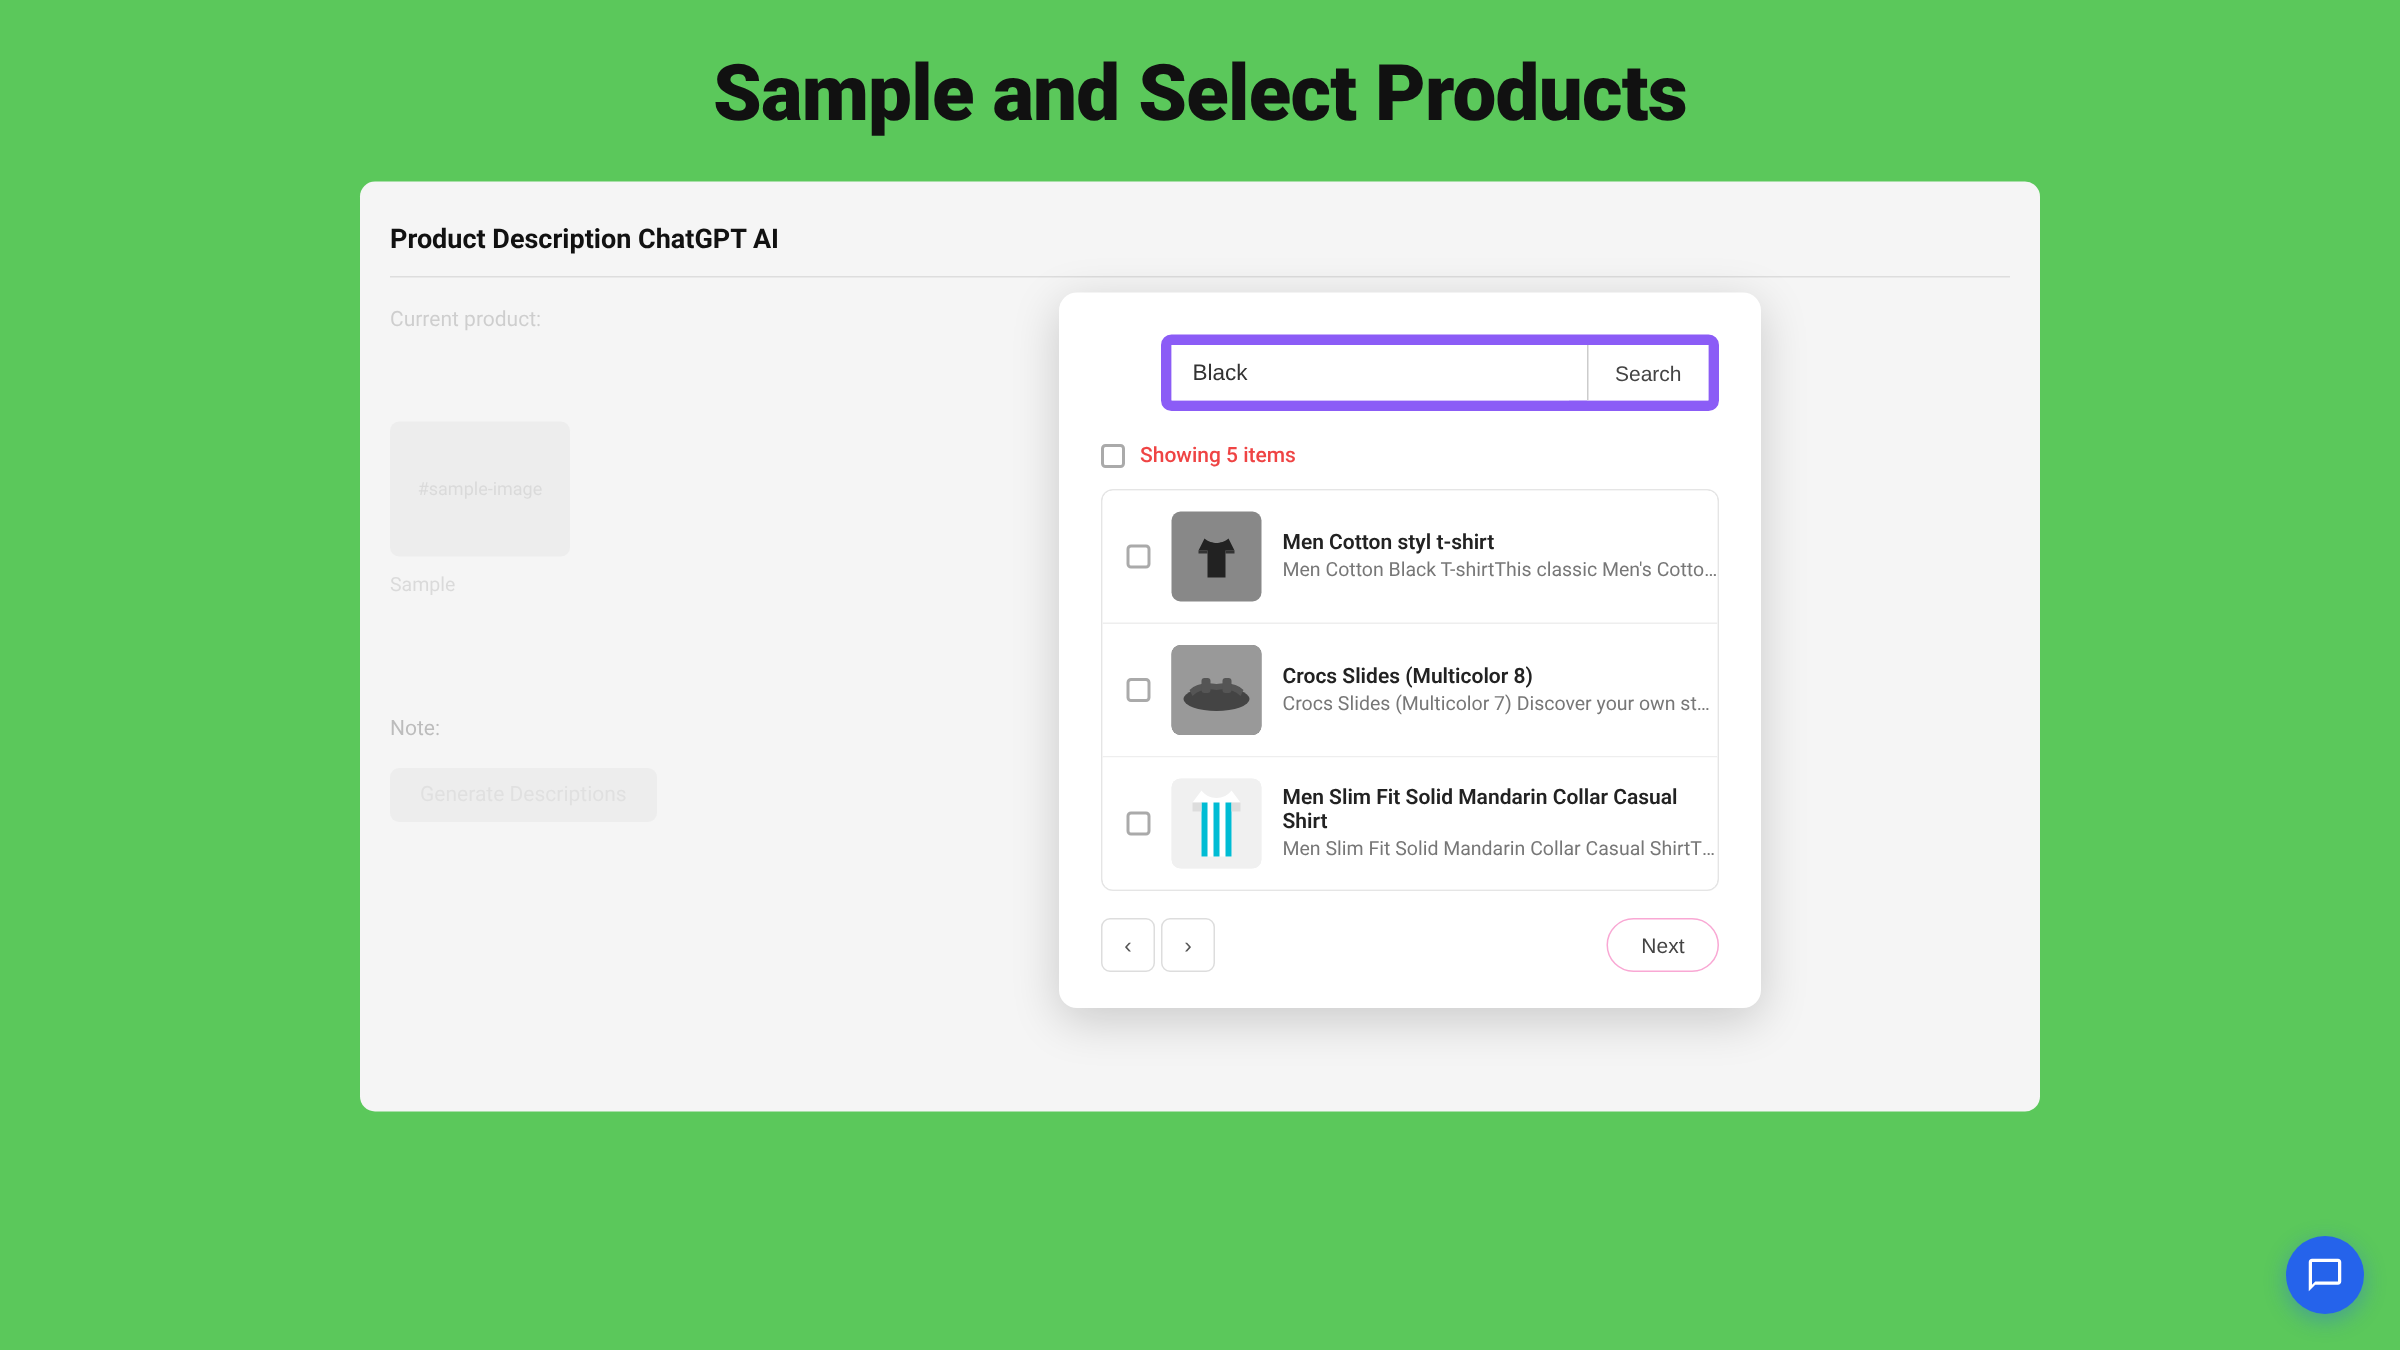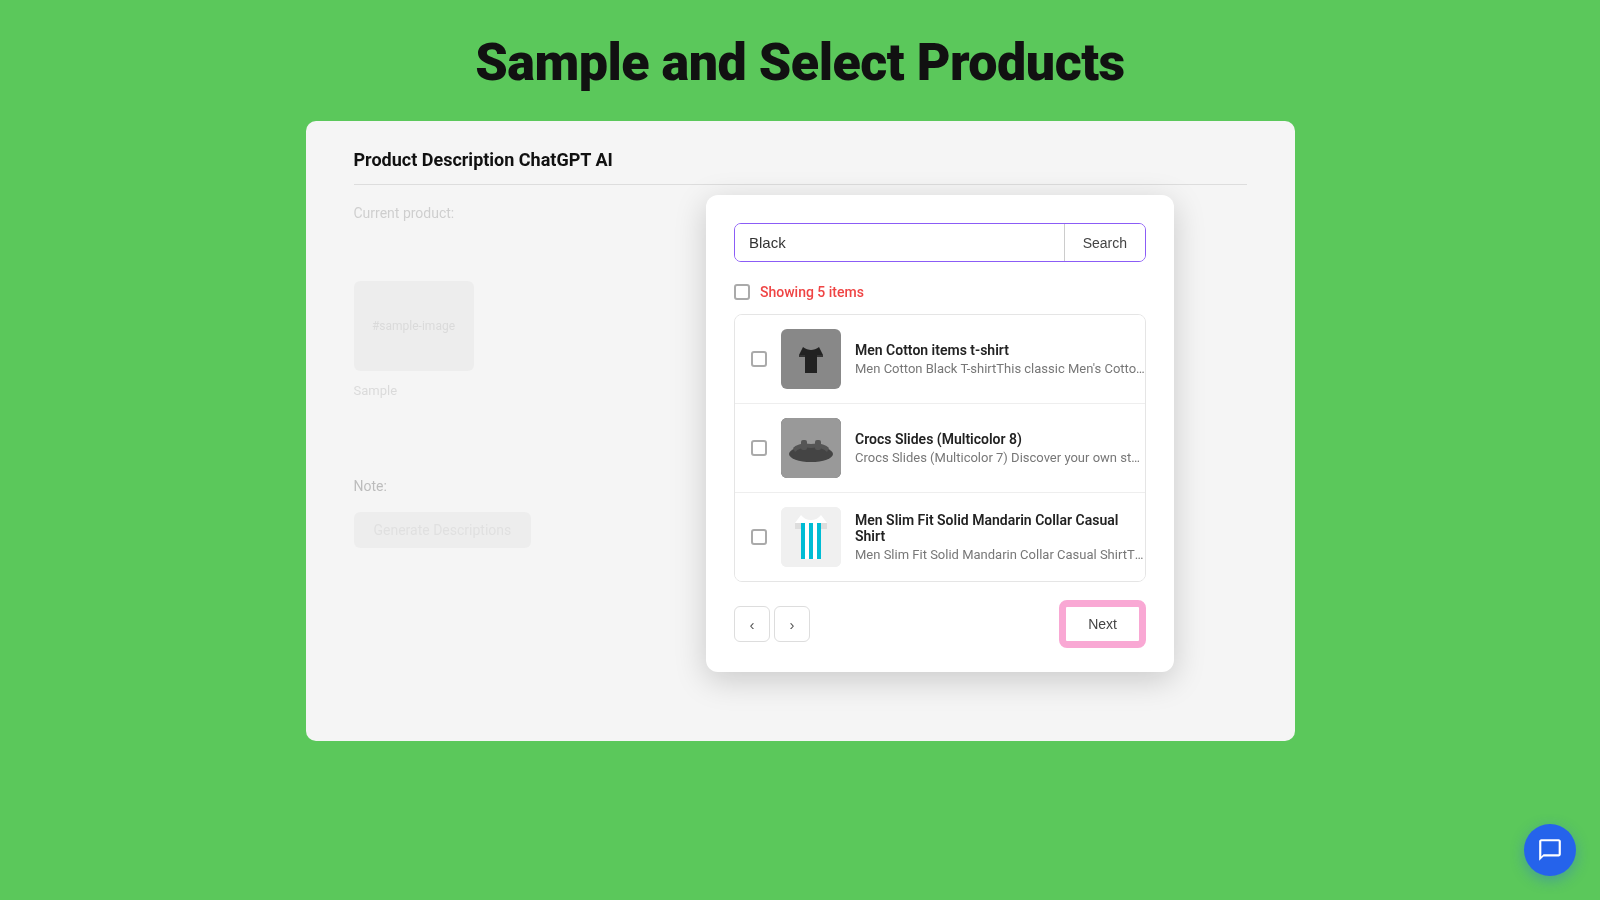--- a/index.html
+++ b/index.html
@@ -18,23 +18,23 @@
       font-size: 52px;
       font-weight: 900;
       color: #111;
       letter-spacing: -0.5px;
     }
 
     .app-container {
       background: #f5f5f5;
       border-radius: 10px;
       margin: 0 auto;
-      width: 989px;
+      width: 1120px;
       min-height: 620px;
-      padding: 28px 48px;
+      padding: 28px 20px;
       position: relative;
     }
 
     .app-header {
       font-size: 18px;
       font-weight: 700;
       color: #111;
       margin-bottom: 20px;
       border-bottom: 1px solid #ddd;
       padding-bottom: 14px;
@@ -124,23 +124,24 @@
     .search-label {
       font-size: 13px;
       color: #555;
       margin-bottom: 8px;
     }
 
     .search-row {
       display: flex;
       gap: 12px;
       margin-bottom: 18px;
-      border: 1px solid #8b5cf6;
+      border: 7px solid #8b5cf6;
       border-radius: 7px;
       overflow: hidden;
+      margin-left: 40px;
     }
 
     .search-input {
       flex: 1;
       padding: 10px 14px;
       font-size: 15px;
       border: none;
       outline: none;
       background: white;
       color: #333;
@@ -255,22 +256,22 @@
       align-items: center;
       justify-content: center;
       cursor: pointer;
       font-size: 15px;
       color: #555;
     }
 
     .next-btn {
       padding: 9px 22px;
       background: white;
-      border: 7px solid #f9a8d4;
-      border-radius: 8px;
+      border: 1px solid #f9a8d4;
+      border-radius: 18px;
       font-size: 14px;
       font-weight: 500;
       color: #444;
       cursor: pointer;
     }
 
     
     .chat-bubble {
       position: absolute;
       bottom: 24px;
@@ -350,21 +351,21 @@
             <div class="product-image img-tshirt">
 
               <svg width="44" height="44" viewBox="0 0 44 44" fill="none" xmlns="http://www.w3.org/2000/svg">
                 <rect width="44" height="44" fill="#888"></rect>
                 <path d="M14 10 L10 18 L16 18 L16 36 L28 36 L28 18 L34 18 L30 10 C28 12 24 13 22 13 C20 13 16 12 14 10Z" fill="#222"></path>
                 <path d="M14 10 L10 18 L16 18 L16 20 L10 20 L10 18Z" fill="#333"></path>
                 <path d="M30 10 L34 18 L28 18 L28 20 L34 20 L34 18Z" fill="#333"></path>
               </svg>
             </div>
             <div class="product-info">
-              <div class="product-name">Men Cotton items t-shirt</div>
+              <div class="product-name">Men Cotton styl t-shirt</div>
               <div class="product-desc">Men Cotton Black T-shirtThis classic Men's Cotton ...</div>
             </div>
           </div>
 
           <div class="product-item">
             <div class="product-checkbox"></div>
             <div class="product-image img-slides">
 
               <svg width="60" height="60" viewBox="0 0 60 60" fill="none" xmlns="http://www.w3.org/2000/svg">
                 <rect width="60" height="60" fill="#999"></rect>

